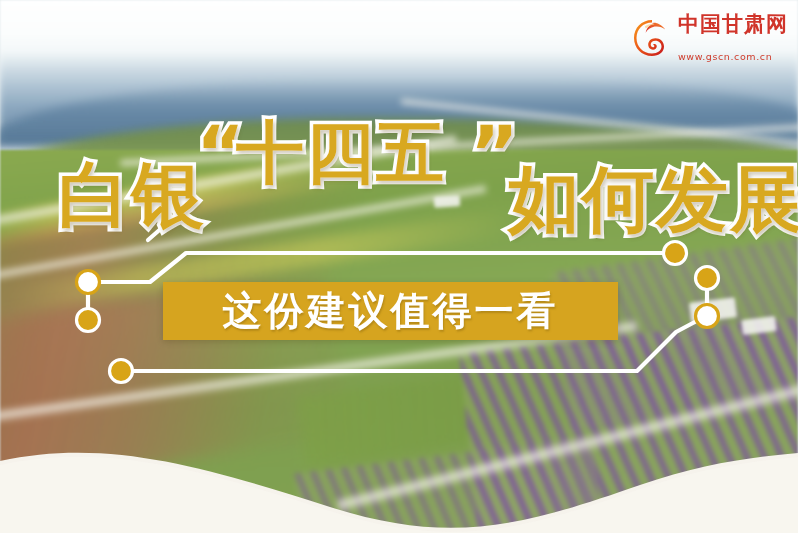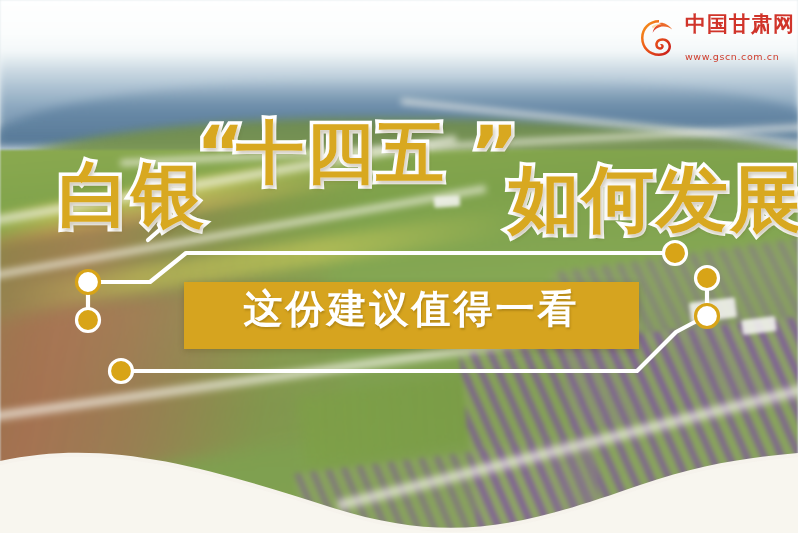--- a/index.html
+++ b/index.html
@@ -192,21 +192,21 @@
 
   
   .wave {
     position: absolute;
     left: 0; bottom: 0; width: 798px; height: 110px;
   }
 
   
   .logo {
     position: absolute;
-    right: 3px; top: 14px;
+    right: 10px; top: 14px;
     display: flex;
     align-items: center;
     gap: 6px;
     justify-content: space-between;
   }
   .logo-mark { width: 40px; height: 40px; display: block; }
   .logo-text-wrap { display: flex; flex-direction: column; line-height: 1; }
   .logo-cn {
     font-size: 21px;
     font-weight: bold;
@@ -255,25 +255,25 @@
   .connectors {
     position: absolute;
     left: 0; top: 0;
     width: 798px; height: 533px;
     pointer-events: none;
   }
 
   
   .banner {
     position: absolute;
-    left: 184px; top: 282px;
-    width: 455px; height: 67px;
+    left: 163px; top: 282px;
+    width: 455px; height: 58px;
     background: #d6a41f;
     display: flex;
-    align-items: flex-start;
+    align-items: center;
     justify-content: center;
     box-shadow: 0 2px 6px rgba(70,50,10,0.22);
   }
   .banner-text {
     font-family: "DejaVu Sans", "Liberation Sans", sans-serif;
     font-size: 39px;
     font-weight: bold;
     color: #ffffff;
     letter-spacing: 3px;
     white-space: nowrap;

